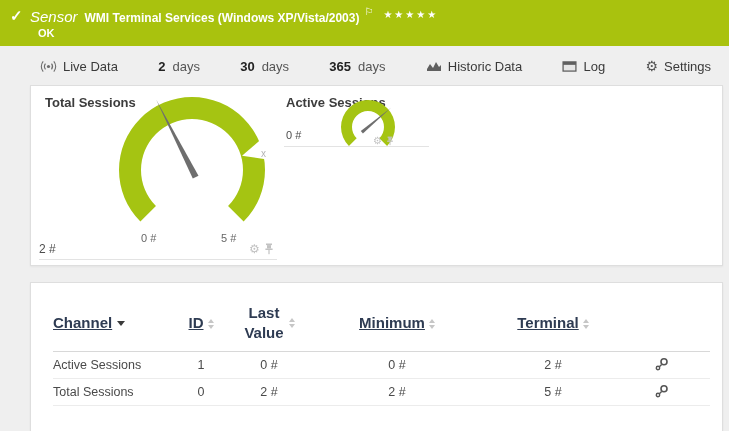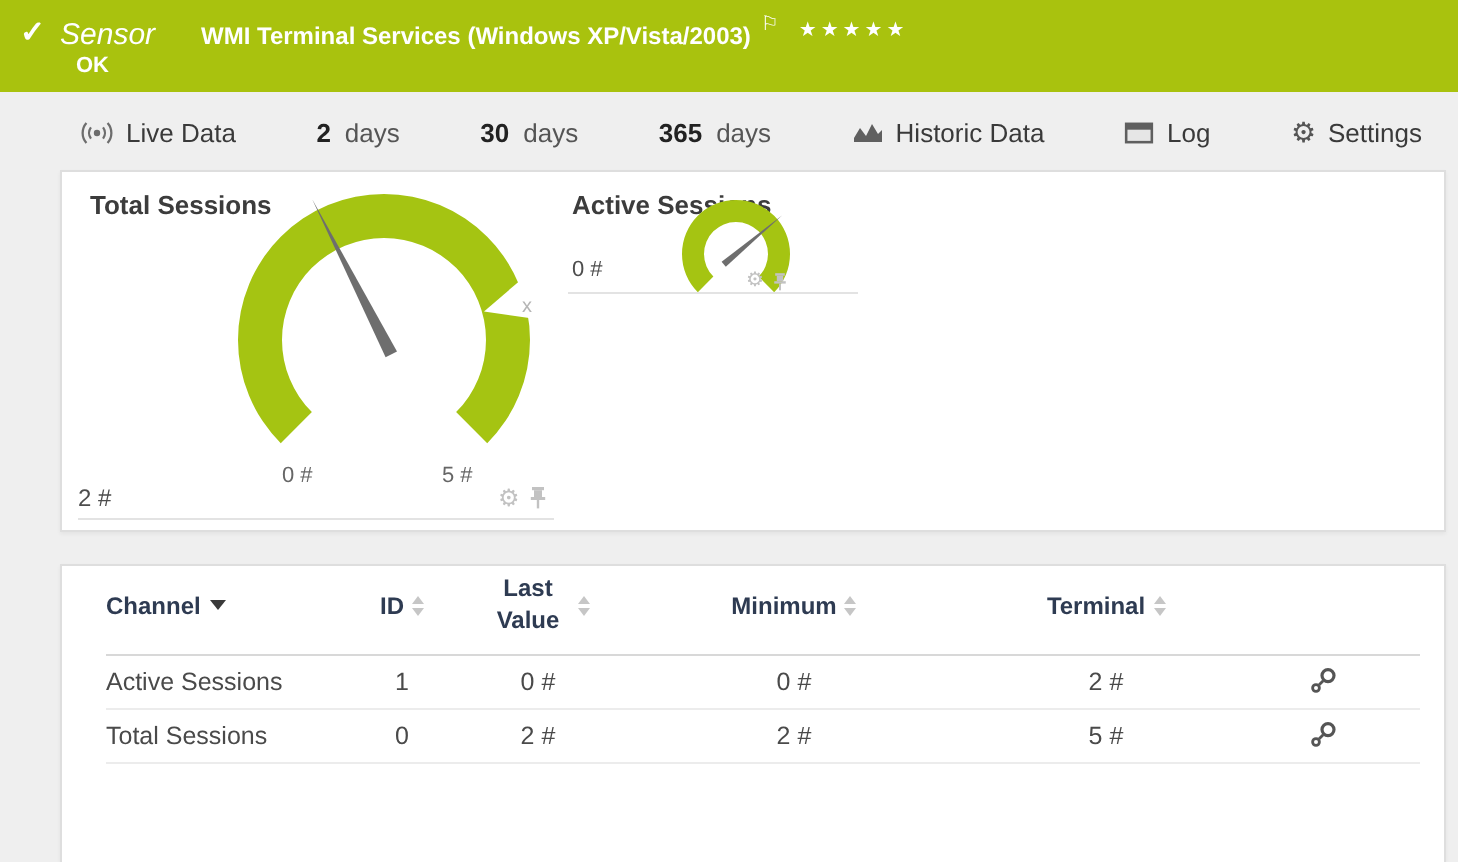--- a/index.html
+++ b/index.html
@@ -3,21 +3,21 @@
 <meta charset="utf-8">
 <style>
   * { margin:0; padding:0; box-sizing:border-box; }
   body { font-family:"Liberation Sans", sans-serif; background:#efefef; }
   .page { position:relative; width:729px; height:431px; background:#efefef; overflow:hidden; }
 
   
   .hdr { position:absolute; top:0; left:0; width:729px; height:46px; background:#a9c20e; }
   .hdr .check { position:absolute; left:10px; top:7px; color:#fff; font-size:15px; font-weight:bold; }
   .hdr .line1 { position:absolute; left:30px; top:6px; color:#fff; white-space:nowrap; }
-  .hdr .kind  { font-style:italic; font-size:15px; margin-right:23px; }
+  .hdr .kind  { font-style:italic; font-size:15px; margin-right:7px; }
   .hdr .title { font-weight:bold; font-size:12px; }
   .hdr .flag  { font-size:10px; vertical-align:7px; margin-left:5px; }
   .hdr .stars { font-size:10px; letter-spacing:2px; margin-left:10px; vertical-align:4px; }
   .hdr .ok    { position:absolute; left:38px; top:27px; color:#fff; font-size:11px; font-weight:bold; }
 
   
   .tabs { position:absolute; top:51px; left:0; width:729px; height:30px;
           display:flex; justify-content:space-between; padding:0 12px 0 34px; }
   .tab { display:flex; align-items:center; gap:6px; padding:0 6px; font-size:13px; color:#3a3a3a; cursor:pointer; }
   .tab.active { box-shadow: inset 0 -3px 0 #29a8dc; color:#2b2b2b; }
@@ -38,22 +38,22 @@
   .x-mark { position:absolute; left:230px; top:62px; font-size:10px; color:#b5b5b5; }
   .scale  { position:absolute; font-size:11px; color:#666; }
   .g-value{ position:absolute; font-size:12px; color:#4d4d4d; }
   .divider{ position:absolute; height:1px; background:#e3e3e3; }
   .mini-actions { position:absolute; display:flex; align-items:center; gap:4px; }
   .mini-actions .gear { font-size:12px; color:#c2c2c2; line-height:1; cursor:pointer; }
 
   
   .table { position:absolute; left:0; top:0; width:100%; padding:0 12px 0 22px; }
   .thead, .trow { display:grid; grid-template-columns:128px 40px 96px 160px 152px 1fr; align-items:center; }
-  .thead { padding-top:4px; padding-bottom:9px; border-bottom:1px solid #d8d8d8;
-           color:#2e3b52; font-weight:bold; font-size:12px; }
+  .thead { padding-top:20px; padding-bottom:9px; border-bottom:1px solid #d8d8d8;
+           color:#2e3b52; font-weight:bold; font-size:15px;text-decoration:underline; }
   .trow  { height:27px; border-bottom:1px solid #ececec; font-size:12.5px; color:#4a4a4a; }
   .h-id, .c-id { text-align:center; }
   .h-last, .c-last, .h-min, .c-min, .h-max, .c-max { text-align:center; }
   .hl-wrap { display:inline-block; max-width:42px; line-height:1.3; vertical-align:middle; }
   .c-icon { padding-left:26px; }
   .tri-down { display:inline-block; width:0; height:0; border-left:4px solid transparent;
               border-right:4px solid transparent; border-top:5px solid #3a3a3a;
               margin-left:5px; vertical-align:2px; }
   .sort { display:inline-flex; flex-direction:column; gap:2px; margin-left:4px; vertical-align:middle; }
   .sort i { display:block; width:0; height:0; border-left:3.5px solid transparent; border-right:3.5px solid transparent; }

